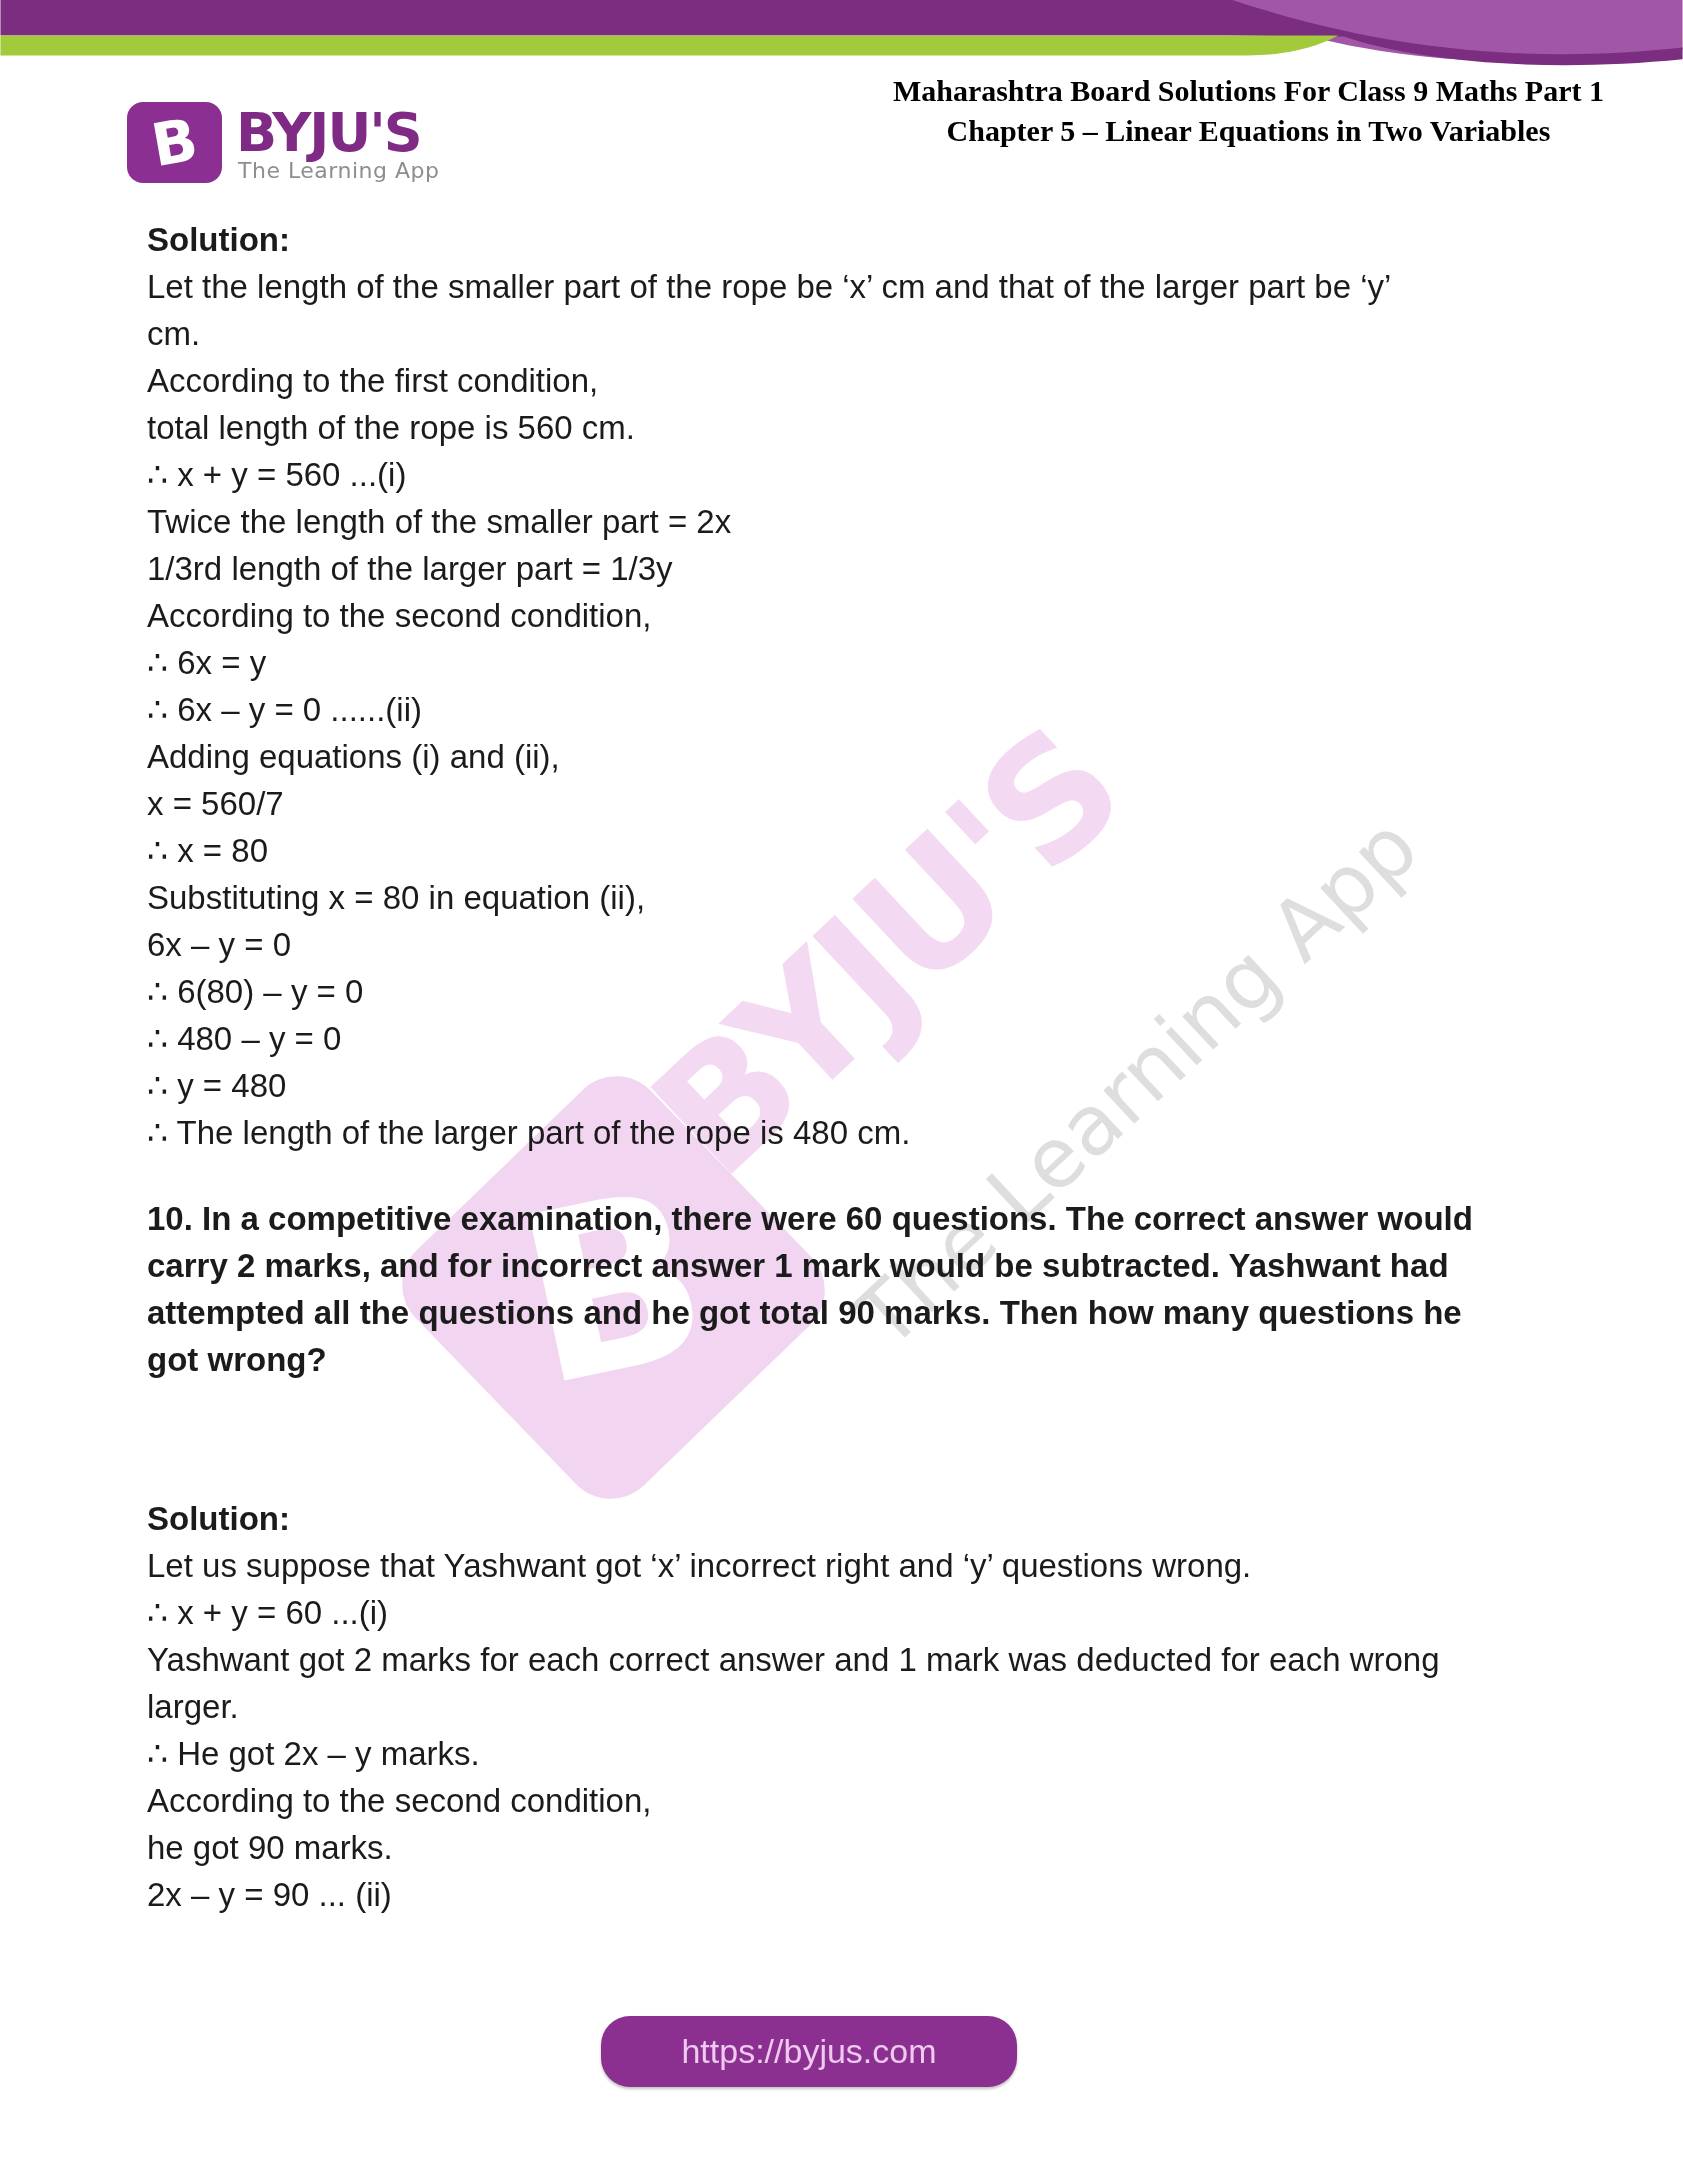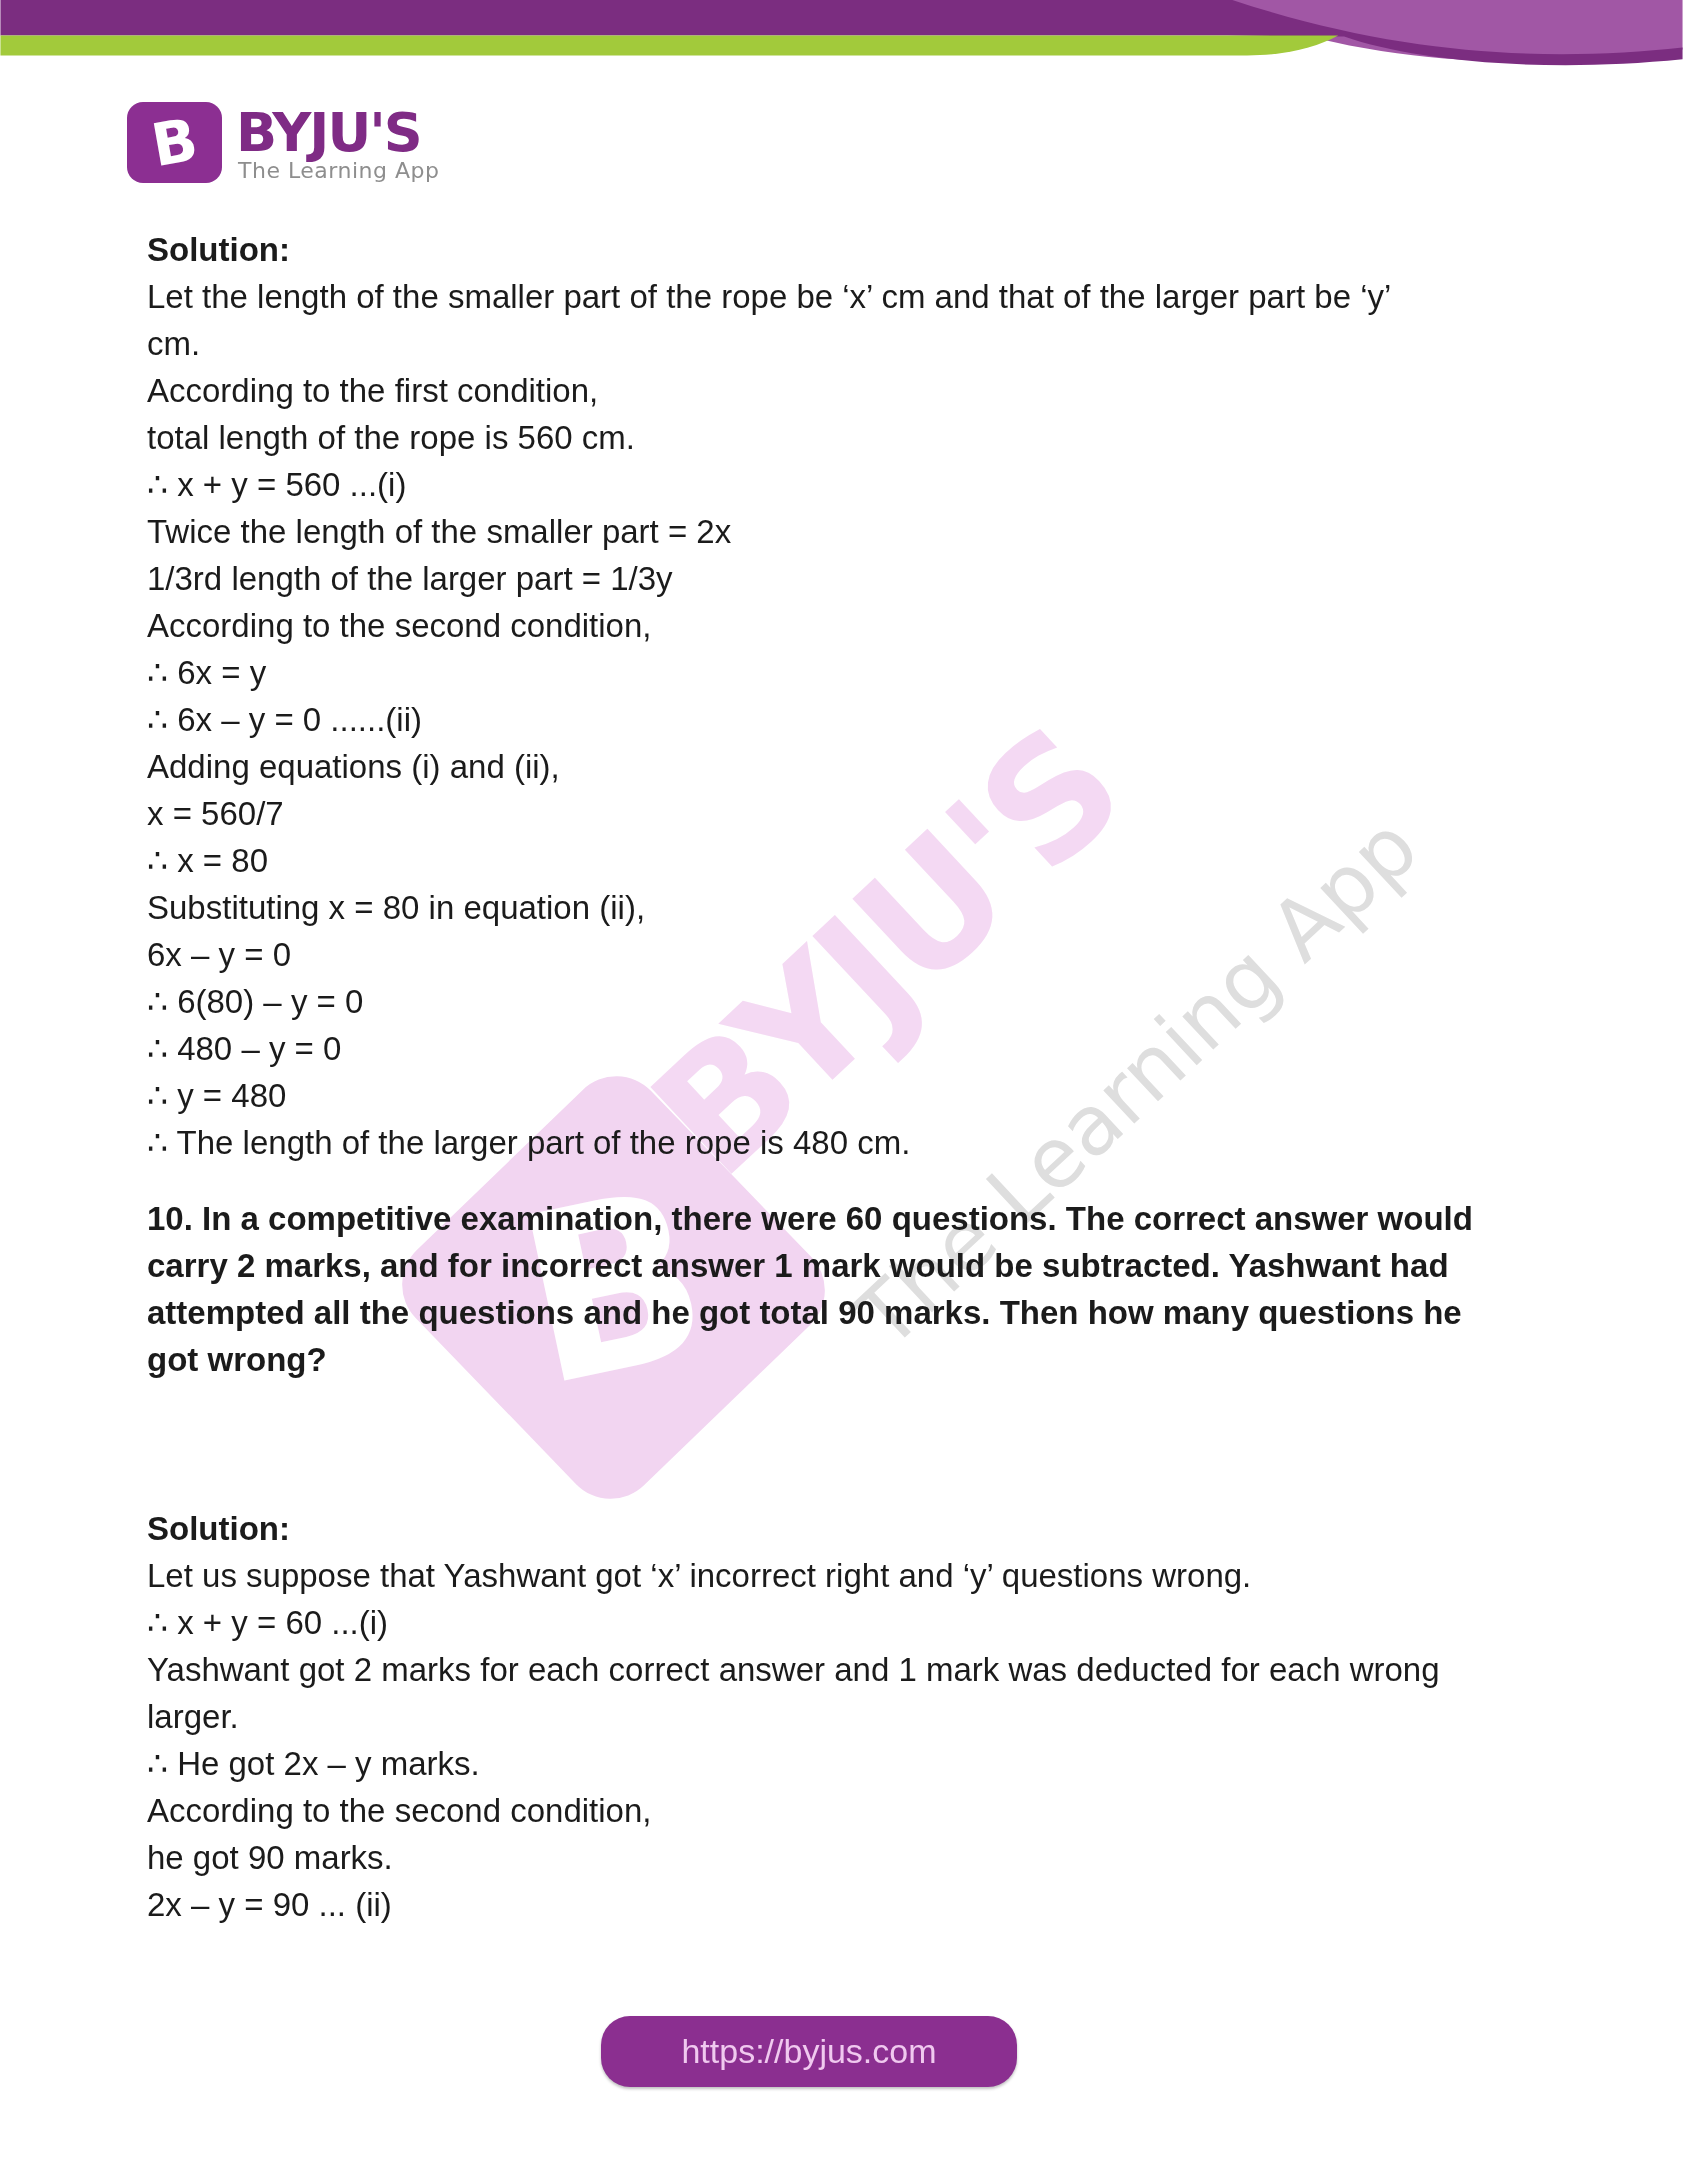--- a/index.html
+++ b/index.html
@@ -52,21 +52,21 @@
   #wm-tagline{
     top:1067px;left:782px;width:653px;text-align:center;
     font-size:83px;color:#dedede;transform:rotate(-43deg);
     font-family:"DejaVu Sans",sans-serif;white-space:nowrap;line-height:83px;
   }
   
   .textblock{position:absolute;left:147px;z-index:2;font-size:33px;line-height:47px;white-space:nowrap;}
   #block-solution1{top:216px;}
   #block-question{top:1195px;font-weight:bold;}
   #block-solution2{top:1495px;}
-  .heading{font-weight:bold;margin-top:10px;}
+  .heading{font-weight:bold;}
   
   #footer-btn{
     position:absolute;top:2016px;left:601px;width:416px;height:71px;z-index:3;
     background:#8b2f90;border-radius:29px;display:flex;align-items:center;justify-content:center;
     box-shadow:0 2px 3px rgba(0,0,0,0.25);text-decoration:none;
   }
   #footer-btn span{color:#f0c9ef;font-size:34px;font-family:"Liberation Sans",sans-serif;}
 </style>
 </head>
 <body>
@@ -80,20 +80,24 @@
   </svg>
 
   <div id="logo">
     <div class="logo-square">
       <span>B</span>
     </div>
     <div class="logo-wordmark">BYJU'S</div>
     <div class="logo-tagline">The Learning App</div>
   </div>
 
+  <div id="header">
+    <div>Maharashtra Board Solutions For Class 9 Maths Part 1</div>
+    <div>Chapter 5 – Linear Equations in Two Variables</div>
+  </div>
 
   <div id="wm-icon" class="wm">
     <span>B</span>
   </div>
   <div id="wm-word" class="wm">BYJU'S</div>
   <div id="wm-tagline" class="wm">The Learning App</div>
 
   <div id="block-solution1" class="textblock">
     <div class="heading">Solution:</div>
     <div>Let the length of the smaller part of the rope be ‘x’ cm and that of the larger part be ‘y’</div>

